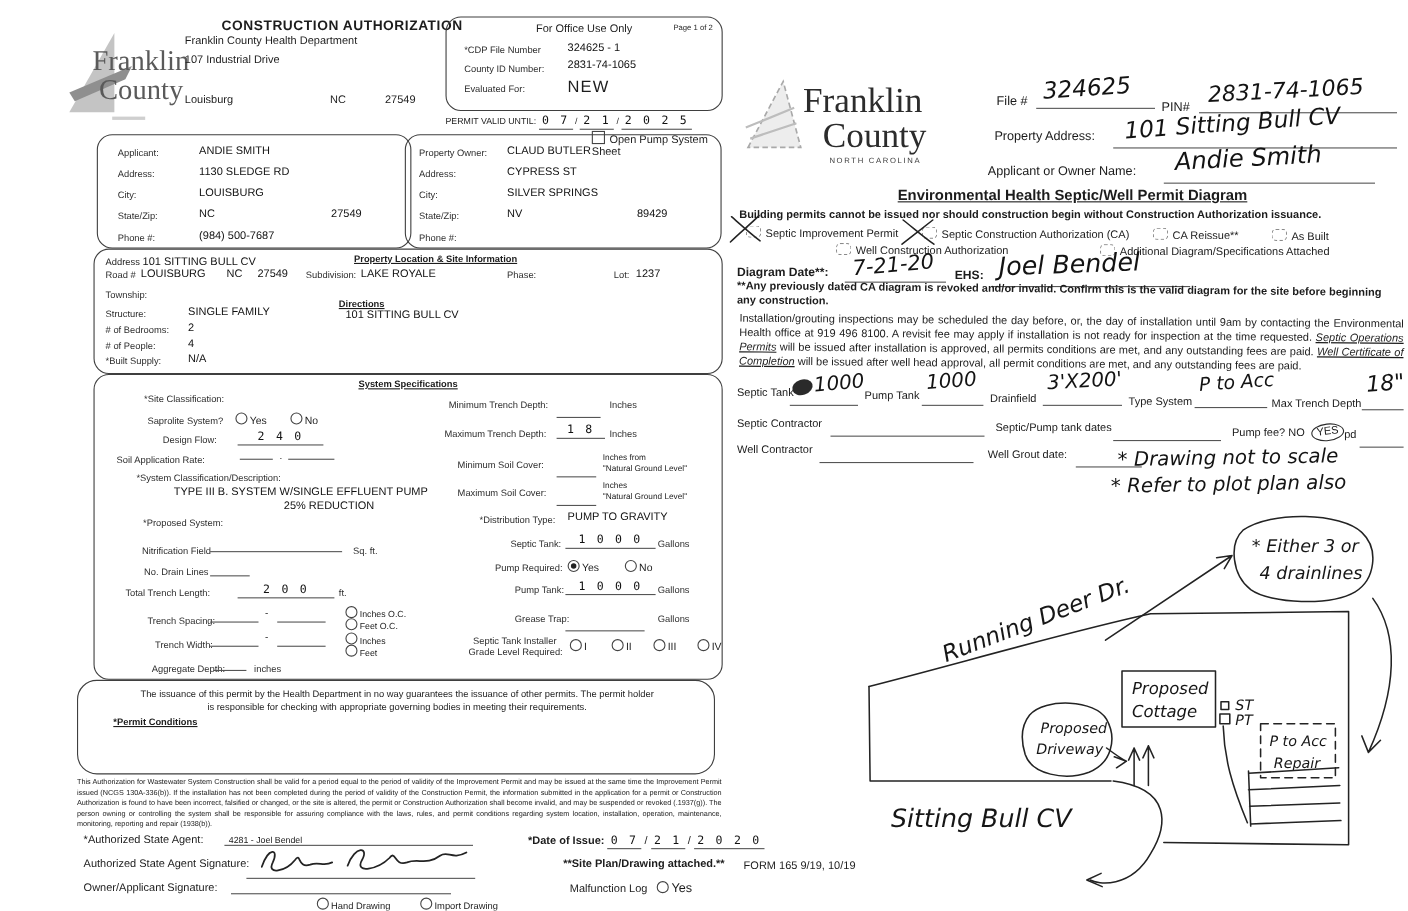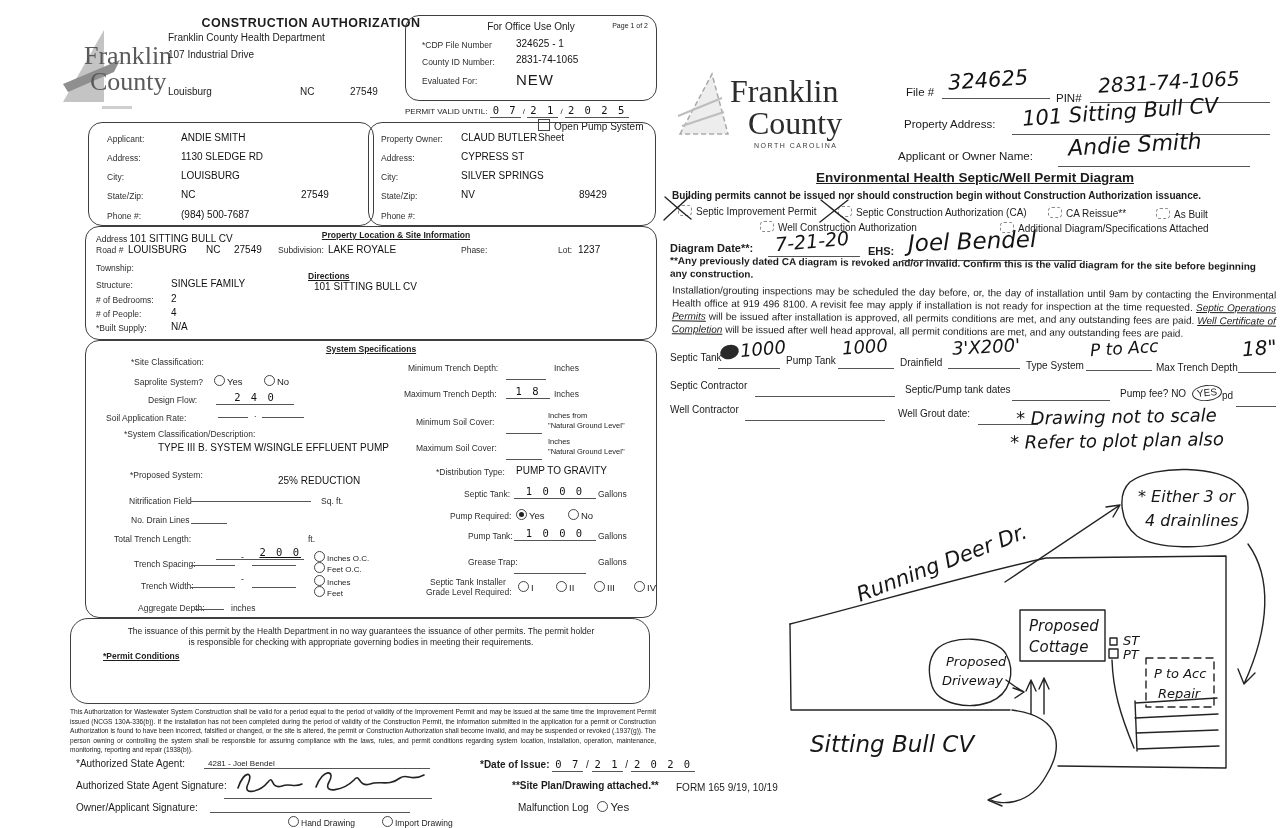--- a/index.html
+++ b/index.html
@@ -138,28 +138,28 @@
       <div class="abs" style="left:178px;top:34px;font-size:9.5px;"><span class="radio"></span><span>No</span></div>
       <div class="abs lbl" style="left:62px;top:54px;">Design Flow:</div>
       <div class="abs digits" style="left:130px;top:50px;width:72px;text-align:center;">2 4 0</div>
       <div class="abs lbl" style="left:20px;top:72px;">Soil Application Rate:</div>
       <span class="abs line" style="left:132px;top:66px;width:30px;"></span>
       <span class="abs" style="left:168px;top:68px;font-size:9px;">.</span>
       <span class="abs line" style="left:176px;top:66px;width:42px;"></span>
       <div class="abs lbl" style="left:38px;top:88px;">*System Classification/Description:</div>
       <div class="abs val" style="left:72px;top:101px;">TYPE III B. SYSTEM W/SINGLE EFFLUENT PUMP</div>
       <div class="abs lbl" style="left:44px;top:129px;">*Proposed System:</div>
-      <div class="abs val" style="left:172px;top:134px;margin-left:20px;">25% REDUCTION</div>
+      <div class="abs val" style="left:172px;top:114px;">25% REDUCTION</div>
       <div class="abs lbl" style="left:43px;top:155px;">Nitrification Field</div>
       <span class="abs line" style="left:105px;top:150px;width:120px;"></span>
       <div class="abs lbl" style="left:235px;top:155px;">Sq. ft.</div>
       <div class="abs lbl" style="left:45px;top:174px;">No. Drain Lines</div>
       <span class="abs line" style="left:105px;top:172px;width:36px;"></span>
       <div class="abs lbl" style="left:28px;top:193px;">Total Trench Length:</div>
-      <div class="abs digits" style="left:130px;top:205px;width:82px;text-align:right;text-decoration:underline;">2 0 0</div>
+      <div class="abs digits" style="left:130px;top:189px;width:82px;text-align:center;">2 0 0</div>
       <div class="abs lbl" style="left:222px;top:193px;">ft.</div>
       <div class="abs lbl" style="left:48px;top:218px;">Trench Spacing:</div>
       <span class="abs line" style="left:105px;top:214px;width:44px;"></span>
       <span class="abs" style="left:155px;top:211px;font-size:9px;">-</span>
       <span class="abs line" style="left:166px;top:214px;width:44px;"></span>
       <div class="abs" style="left:228px;top:210px;font-size:8px;"><span class="radio"></span><span>Inches O.C.</span></div>
       <div class="abs" style="left:228px;top:221px;font-size:8px;"><span class="radio"></span><span>Feet O.C.</span></div>
       <div class="abs lbl" style="left:55px;top:240px;">Trench Width:</div>
       <span class="abs line" style="left:105px;top:236px;width:44px;"></span>
       <span class="abs" style="left:155px;top:233px;font-size:9px;">-</span>

